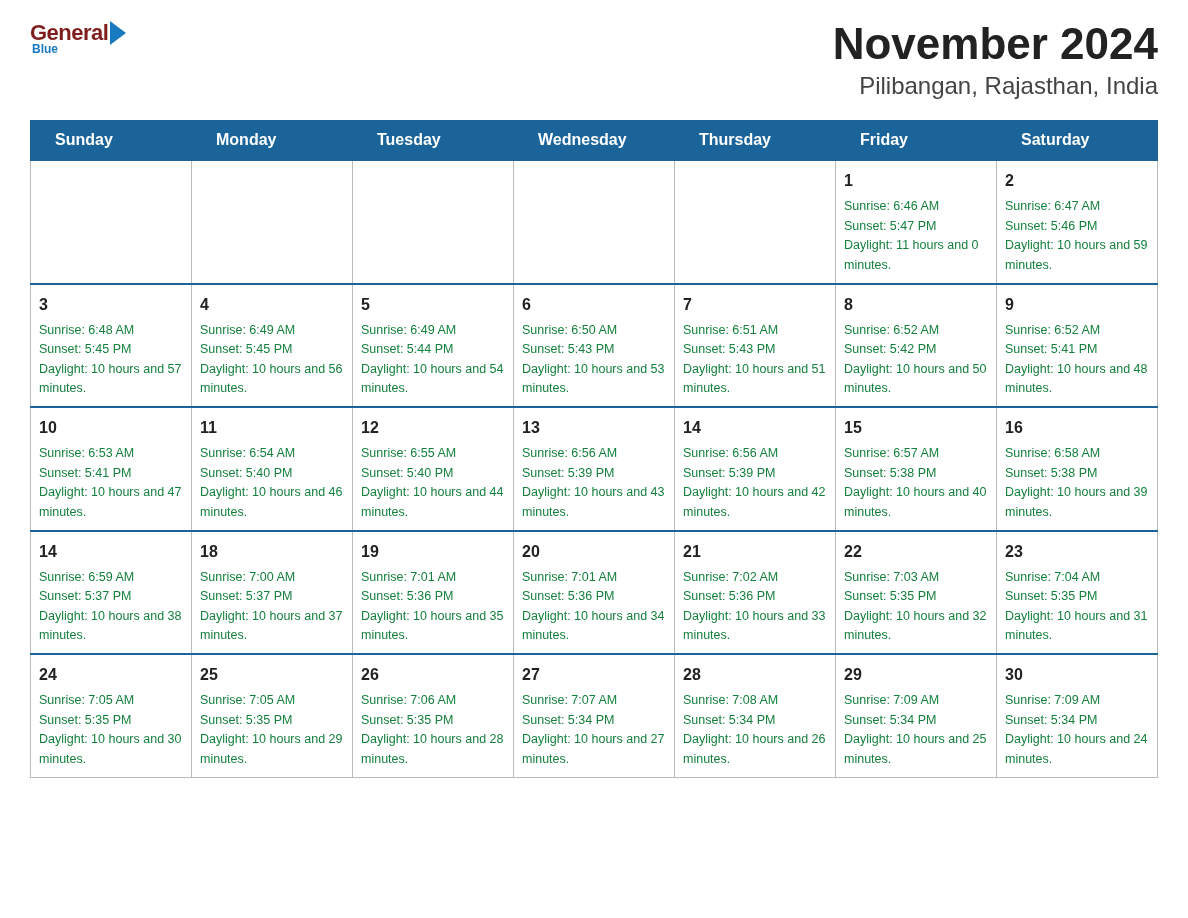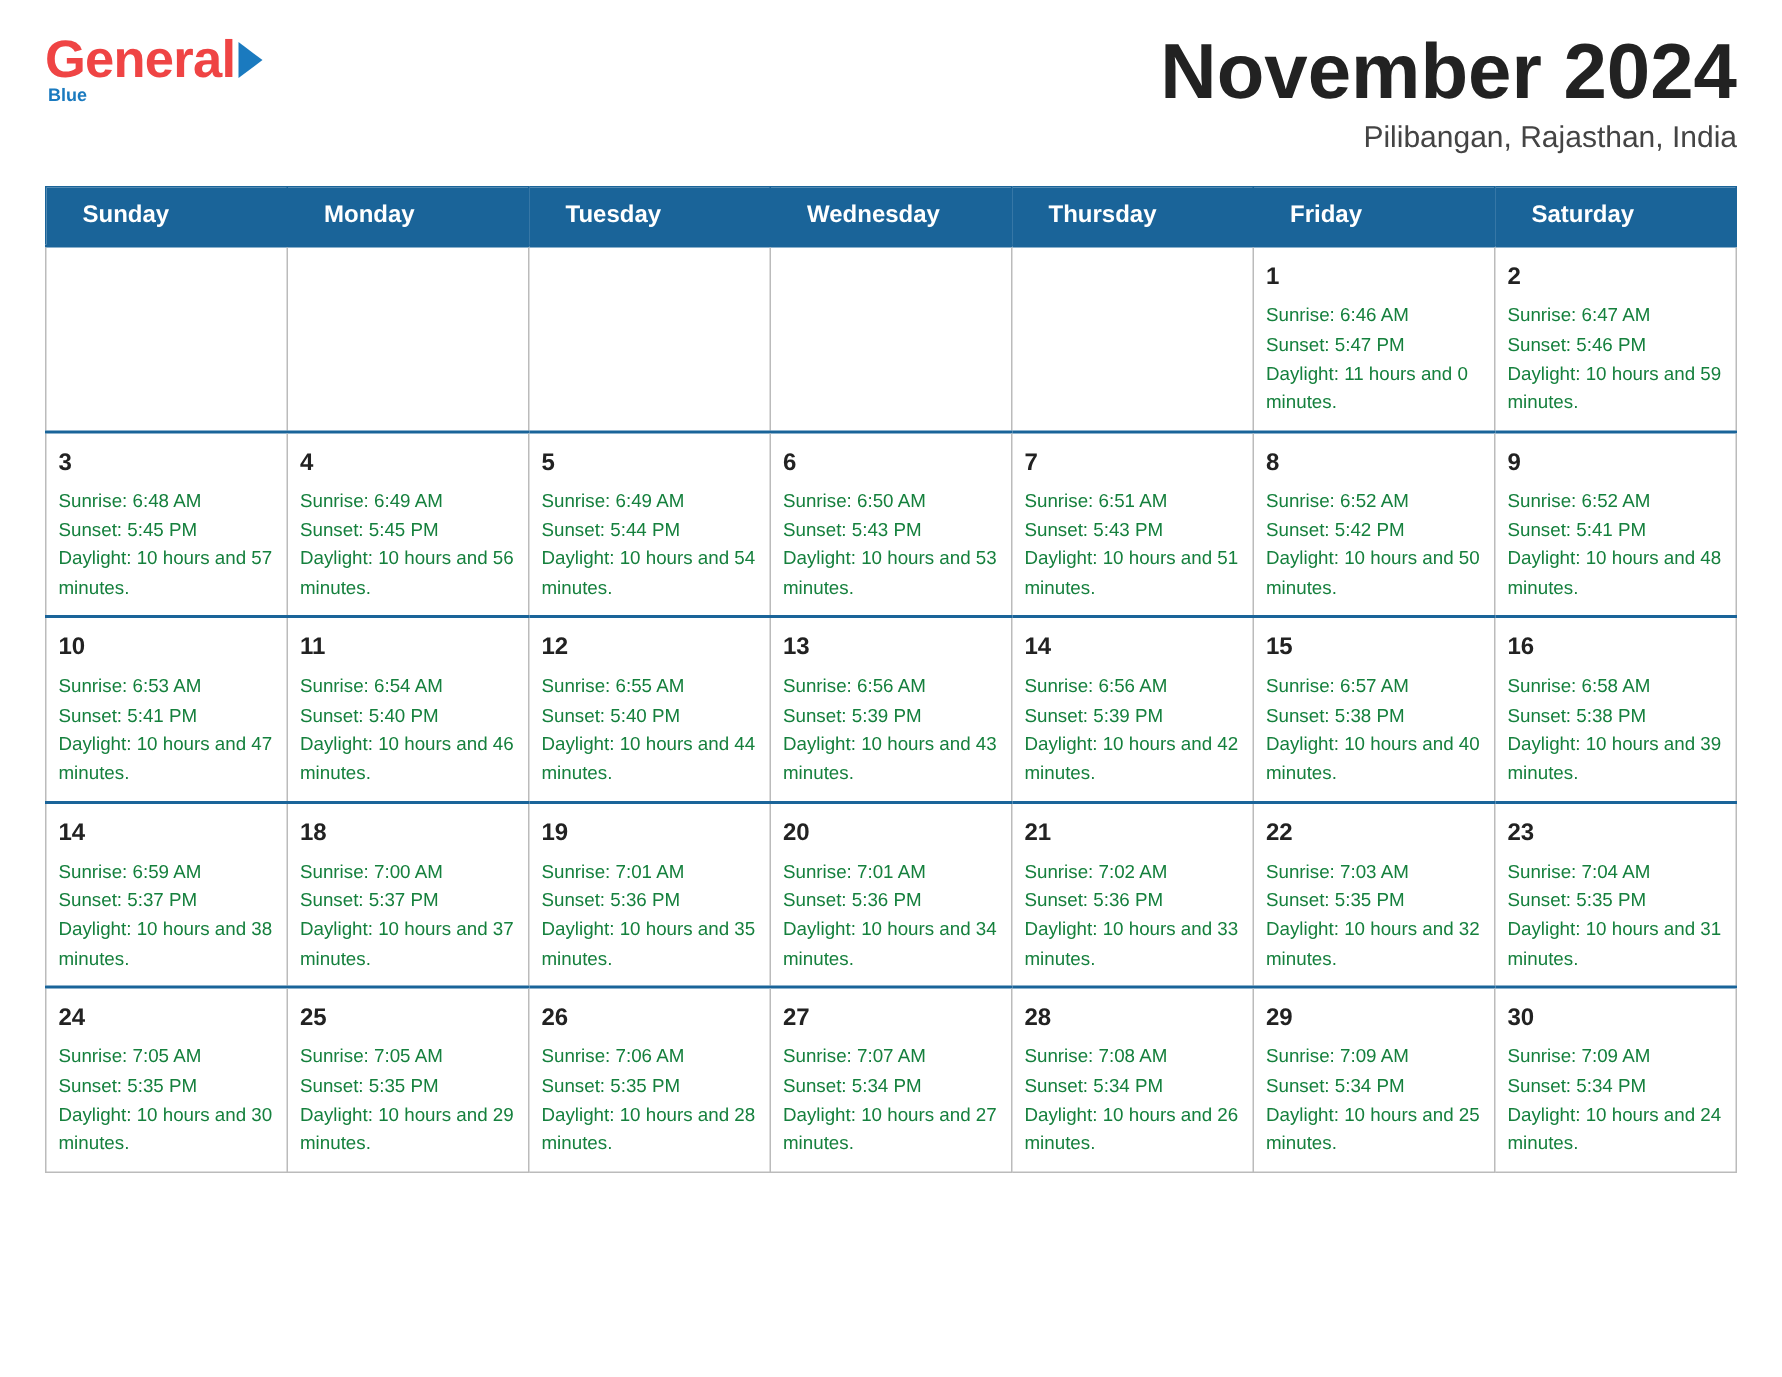--- a/index.html
+++ b/index.html
@@ -26,27 +26,27 @@
       color: #1a7abf;
       font-size: 12px;
       font-weight: bold;
       margin-top: -4px;
       margin-left: 2px;
     }
     .title-block {
       text-align: right;
     }
     .month-title {
-      font-size: 52px;
+      font-size: 44px;
       font-weight: bold;
       color: #222;
       line-height: 1.1;
     }
     .location-title {
-      font-size: 20px;
+      font-size: 24px;
       color: #444;
       margin-top: 4px;
     }
     .calendar {
       width: 100%;
       border-collapse: collapse;
       border: 1px solid #aaa;
     }
     .calendar th {
       background-color: #1a6499;
@@ -80,23 +80,23 @@
     .day-info {
       color: #15803d;
       font-size: 12.5px;
       line-height: 1.55;
     }
     .empty-cell {
       background: #f9f9f9;
     }
     
     .logo-general {
-      font-size: 35px;
-      font-weight: bold;
-      color: #ef4444;
+      font-size: 22px;
+      font-weight: bold;
+      color: #7f1d1d;
       letter-spacing: -0.5px;
     }
     .logo-row {
       display: flex;
       align-items: center;
     }
     .arrow-icon {
       display: inline-block;
       width: 0;
       height: 0;

